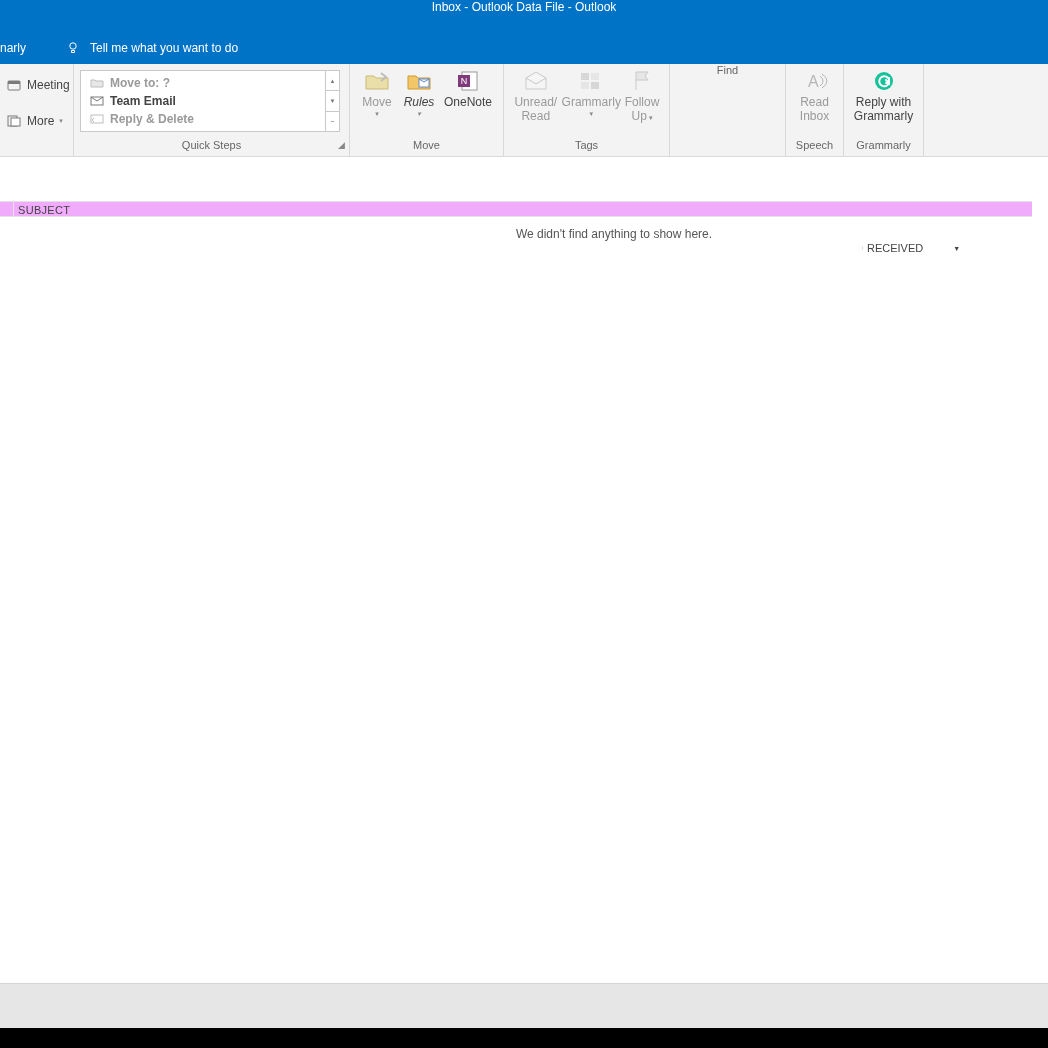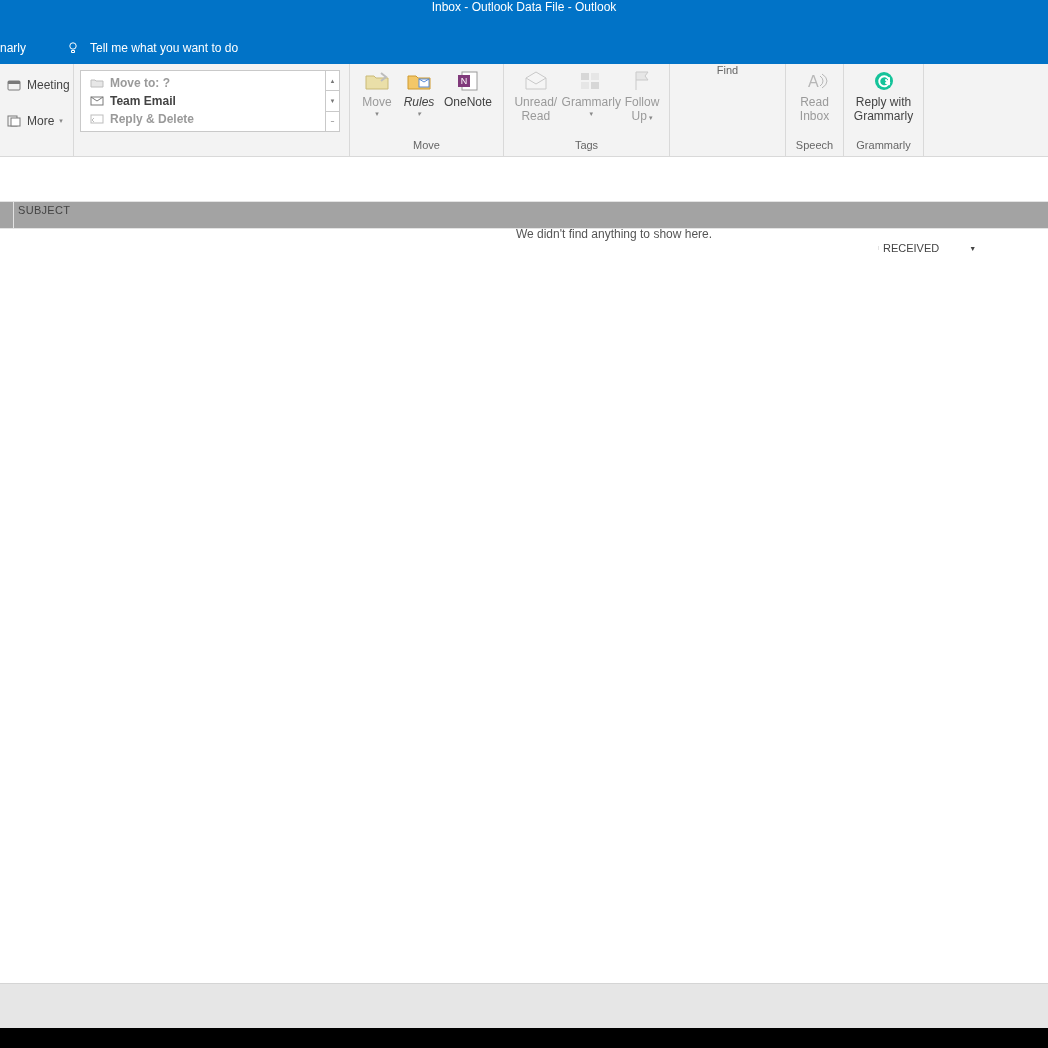--- a/index.html
+++ b/index.html
@@ -32,21 +32,21 @@
 .qs-spin div:last-child { border-bottom:none; }
 
 .find-col { display:flex; flex-direction:column; gap:4px; padding-top:2px; }
 .search-people { width:100px; height:18px; border:1px solid #aaa; background:#fff; padding:0 4px; font-size:11.5px; color:#666; }
 
 .left-stub { width:74px; display:flex; flex-direction:column; justify-content:space-around; padding:4px 2px; }
 .left-stub .small-row { color:#444; }
 
 .content { position: relative; }
 .search-mail { position:absolute; right:0; top:10px; width:374px; height:22px; border:1px solid #bcbcbc; background:#fff; padding:2px 6px; font-size:12px; color:#777; }
-.col-headers { position:absolute; top:44px; left:0; right:0; height:28px; background:#a3a3a3; border-top:1px solid #e3e3e3; border-bottom:1px solid #e3e3e3; display:flex; font-size:11px; color:#444; }
+.col-headers { position:absolute; top:44px; left:0; right:16px; height:16px; background:#f0abfc; border-top:1px solid #e3e3e3; border-bottom:1px solid #e3e3e3; display:flex; font-size:11px; color:#444; }
 .col-headers .spacer { width:14px; border-right:1px solid #e3e3e3; }
 .col-headers .subj { flex:1; padding:2px 4px; letter-spacing:0.3px; }
 .col-headers .recv { width:170px; border-left:1px solid #e3e3e3; padding:2px 4px; display:flex; align-items:center; gap:30px;margin-top:44px; }
 .col-headers .recv .tri { font-size:7px; }
 .empty-msg { position:absolute; top:70px; width:100%; text-align:center; font-size:12px; color:#555; left:90px; }
 
 .statusbar { position:absolute; bottom:20px; left:0; right:0; height:45px; background:#e6e6e6; border-top:1px solid #d5d5d5; }
 .blackbar { position:absolute; bottom:0; left:0; right:0; height:20px; background:#000; }
 
 svg { display:block; }
@@ -127,20 +127,21 @@
             <span>Reply &amp; Delete</span>
           </div>
         </div>
         <div class="qs-spin">
           <div>▲</div>
           <div>▼</div>
           <div>⎯</div>
         </div>
       </div>
     </div>
+    <div class="label"><span>Quick Steps</span><span class="launcher">◢</span></div>
   </div>
 
   <div class="ribbon-group" style="width:154px;">
     <div class="body">
       <div class="big-btn" style="width:42px;">
         <span class="ic">
             <svg width="28" height="22">
               <path d="M3 6h8l2 2h12v11H3z" fill="#eadfa8" stroke="#c9b977"></path>
               <path d="M18 3l5 4-5 4" fill="none" stroke="#bdbdbd" stroke-width="2"></path>
             </svg>

